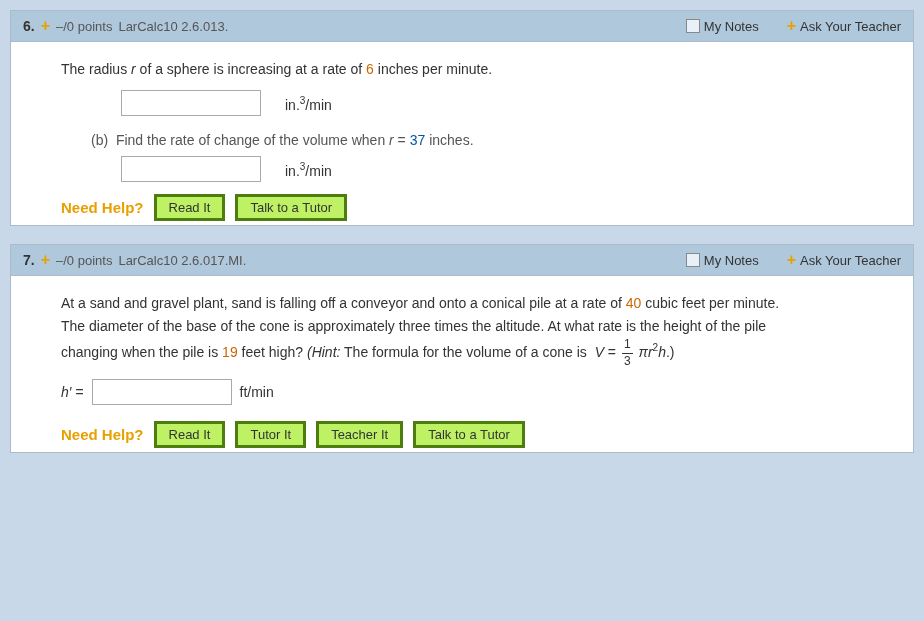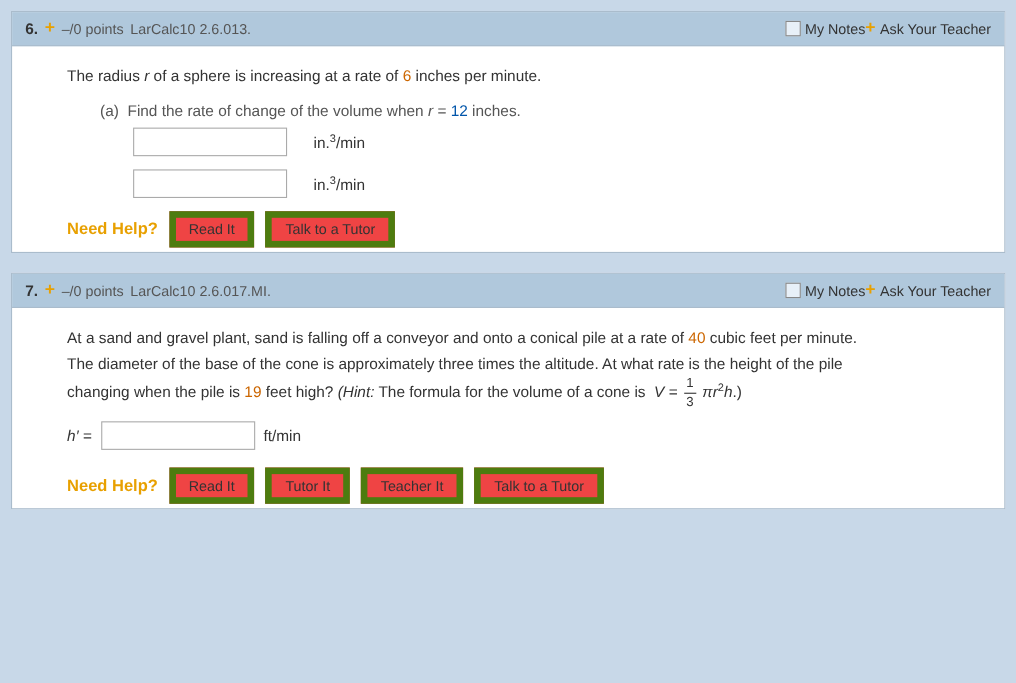--- a/index.html
+++ b/index.html
@@ -43,21 +43,21 @@
       color: #555;
       font-size: 13px;
     }
     .course-id {
       color: #555;
       font-size: 13px;
     }
     .question-header-right {
       display: flex;
       align-items: center;
-      gap: 0;
+      gap: 28px;
     }
     .my-notes-btn {
       display: flex;
       align-items: center;
       gap: 4px;
       font-size: 13px;
       color: #333;
       cursor: pointer;
     }
     .notes-checkbox {
@@ -110,22 +110,22 @@
       display: flex;
       align-items: center;
       gap: 10px;
     }
     .need-help-label {
       color: #e8a000;
       font-weight: bold;
       font-size: 15px;
     }
     .help-btn {
-      background: #ef4444;
-      border: 6px solid #4d7c0f;
+      background: #bef264;
+      border: 3px solid #4d7c0f;
       color: #333;
       padding: 3px 12px;
       font-size: 13px;
       cursor: pointer;
       font-family: Arial, sans-serif;
     }
     .h-prime-row {
       display: flex;
       align-items: center;
       gap: 8px;
@@ -156,26 +156,26 @@
       <div class="ask-teacher-btn">
         <span class="plus-icon">+</span>
         <span>Ask Your Teacher</span>
       </div>
     </div>
   </div>
   <div class="question-body">
     <div class="question-text">
       The radius <em>r</em> of a sphere is increasing at a rate of <span class="highlight-orange">6</span> inches per minute.
     </div>
-    <div class="sub-question">
-      (a)&nbsp; Find the rate of change of the volume when <em>r</em> = <span class="highlight-blue">12</span> inches.
-    </div>
     <div class="input-row">
       <input class="answer-input" type="text" style="">
       <span class="unit-label">in.<sup>3</sup>/min</span>
+    </div>
+    <div class="sub-question" style="margin-top:16px;">
+      (b)&nbsp; Find the rate of change of the volume when <em>r</em> = <span class="highlight-blue">37</span> inches.
     </div>
     <div class="input-row">
       <input class="answer-input" type="text" style="">
       <span class="unit-label">in.<sup>3</sup>/min</span>
     </div>
     <div class="need-help-row">
       <span class="need-help-label">Need Help?</span>
       <button class="help-btn">Read It</button>
       <button class="help-btn">Talk to a Tutor</button>
     </div>

